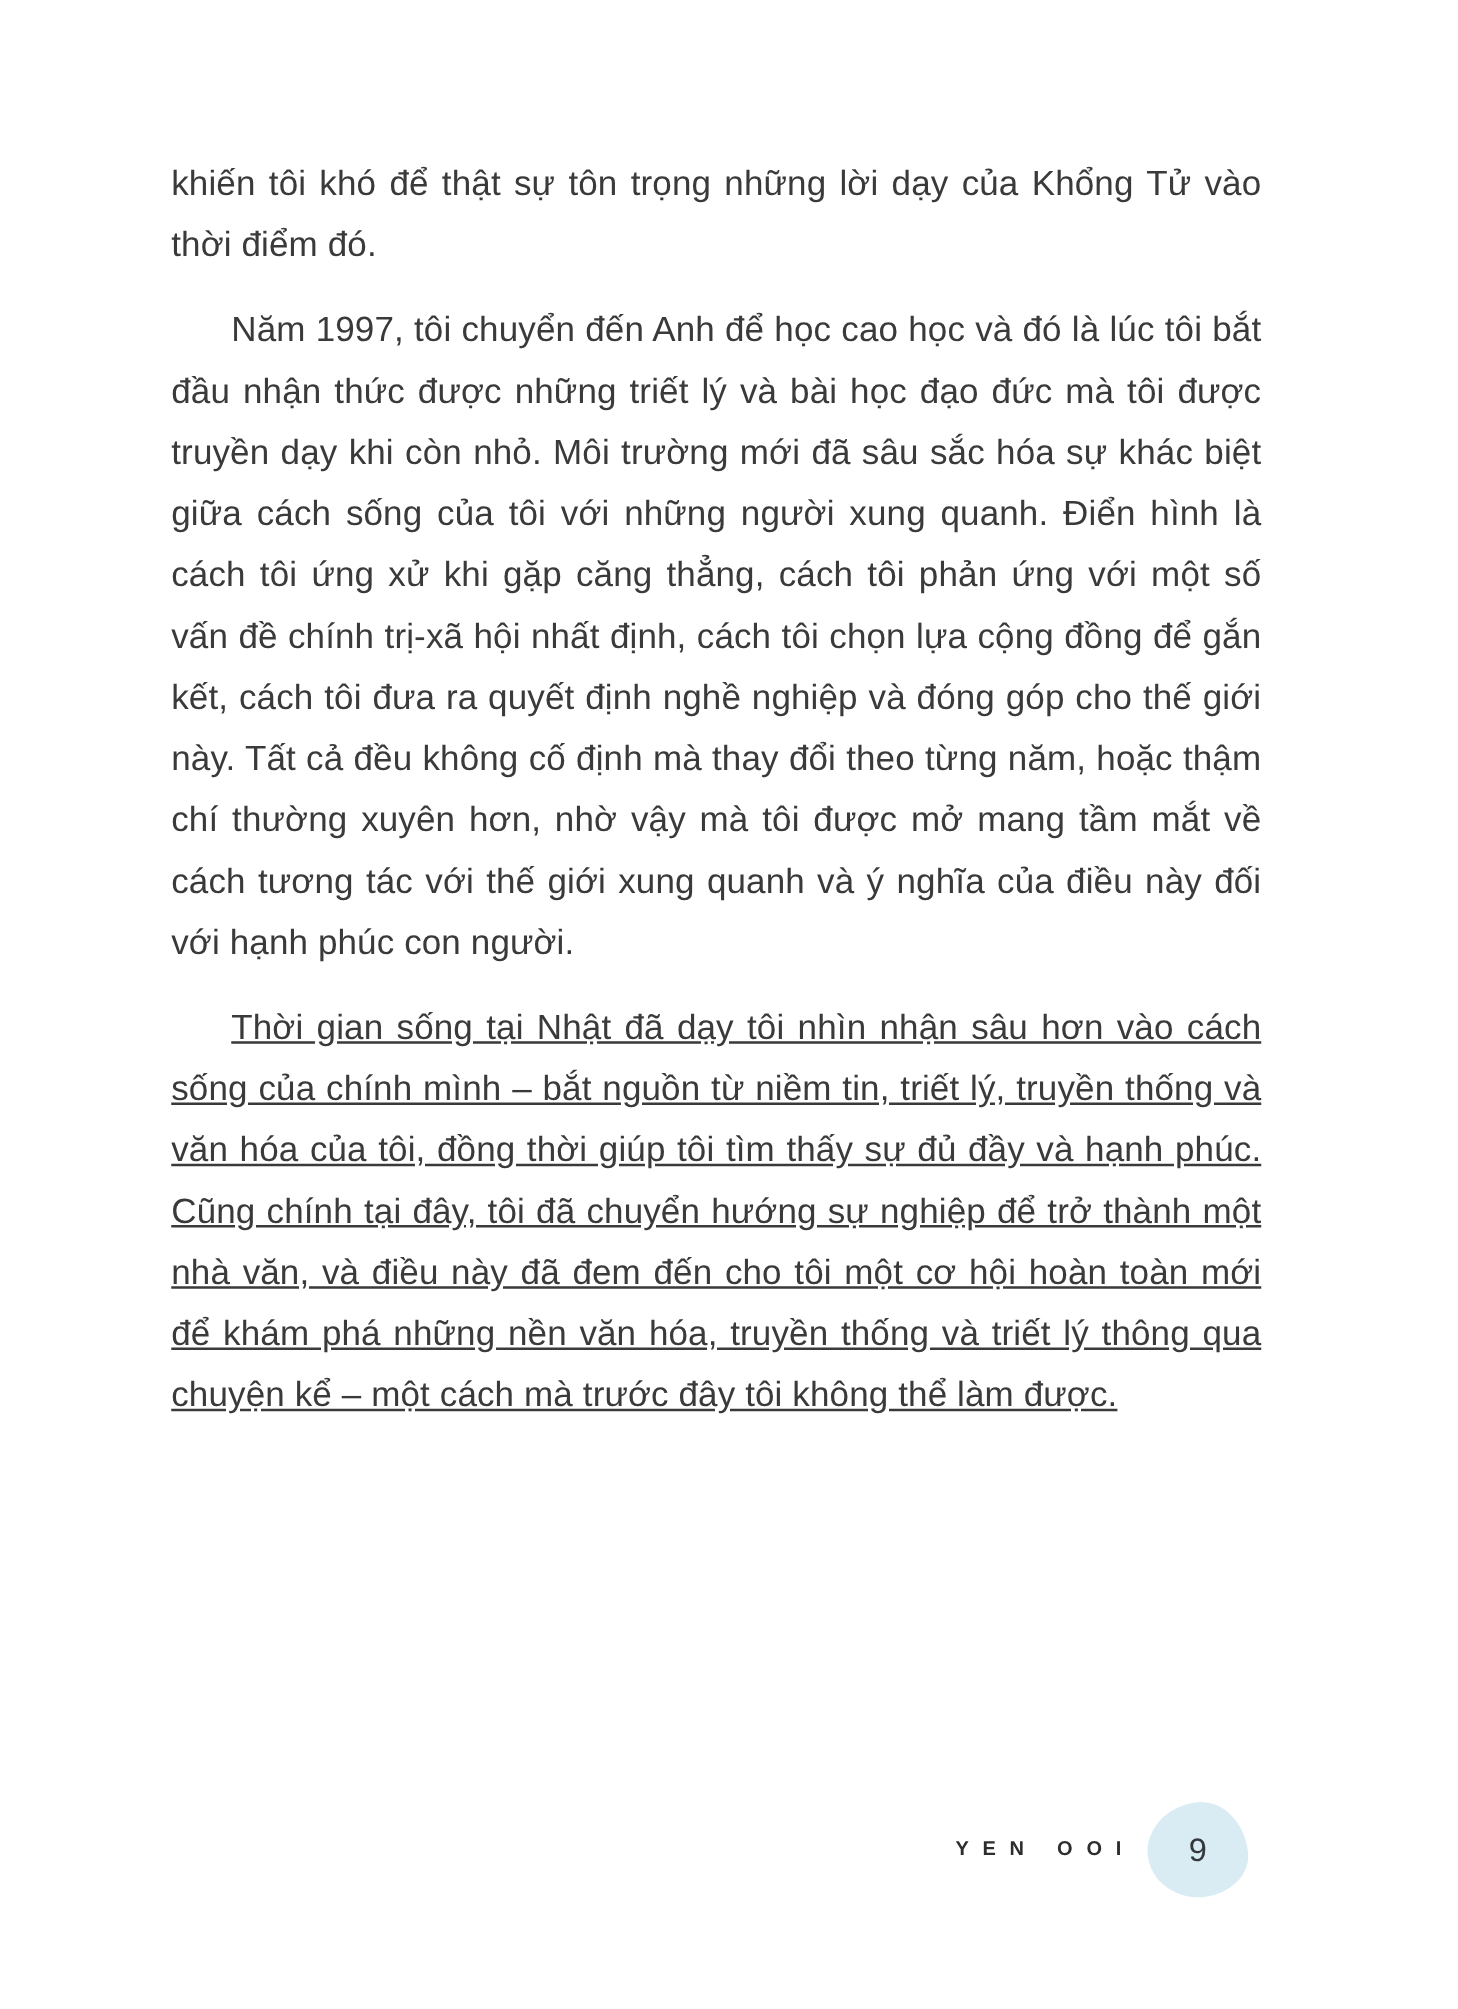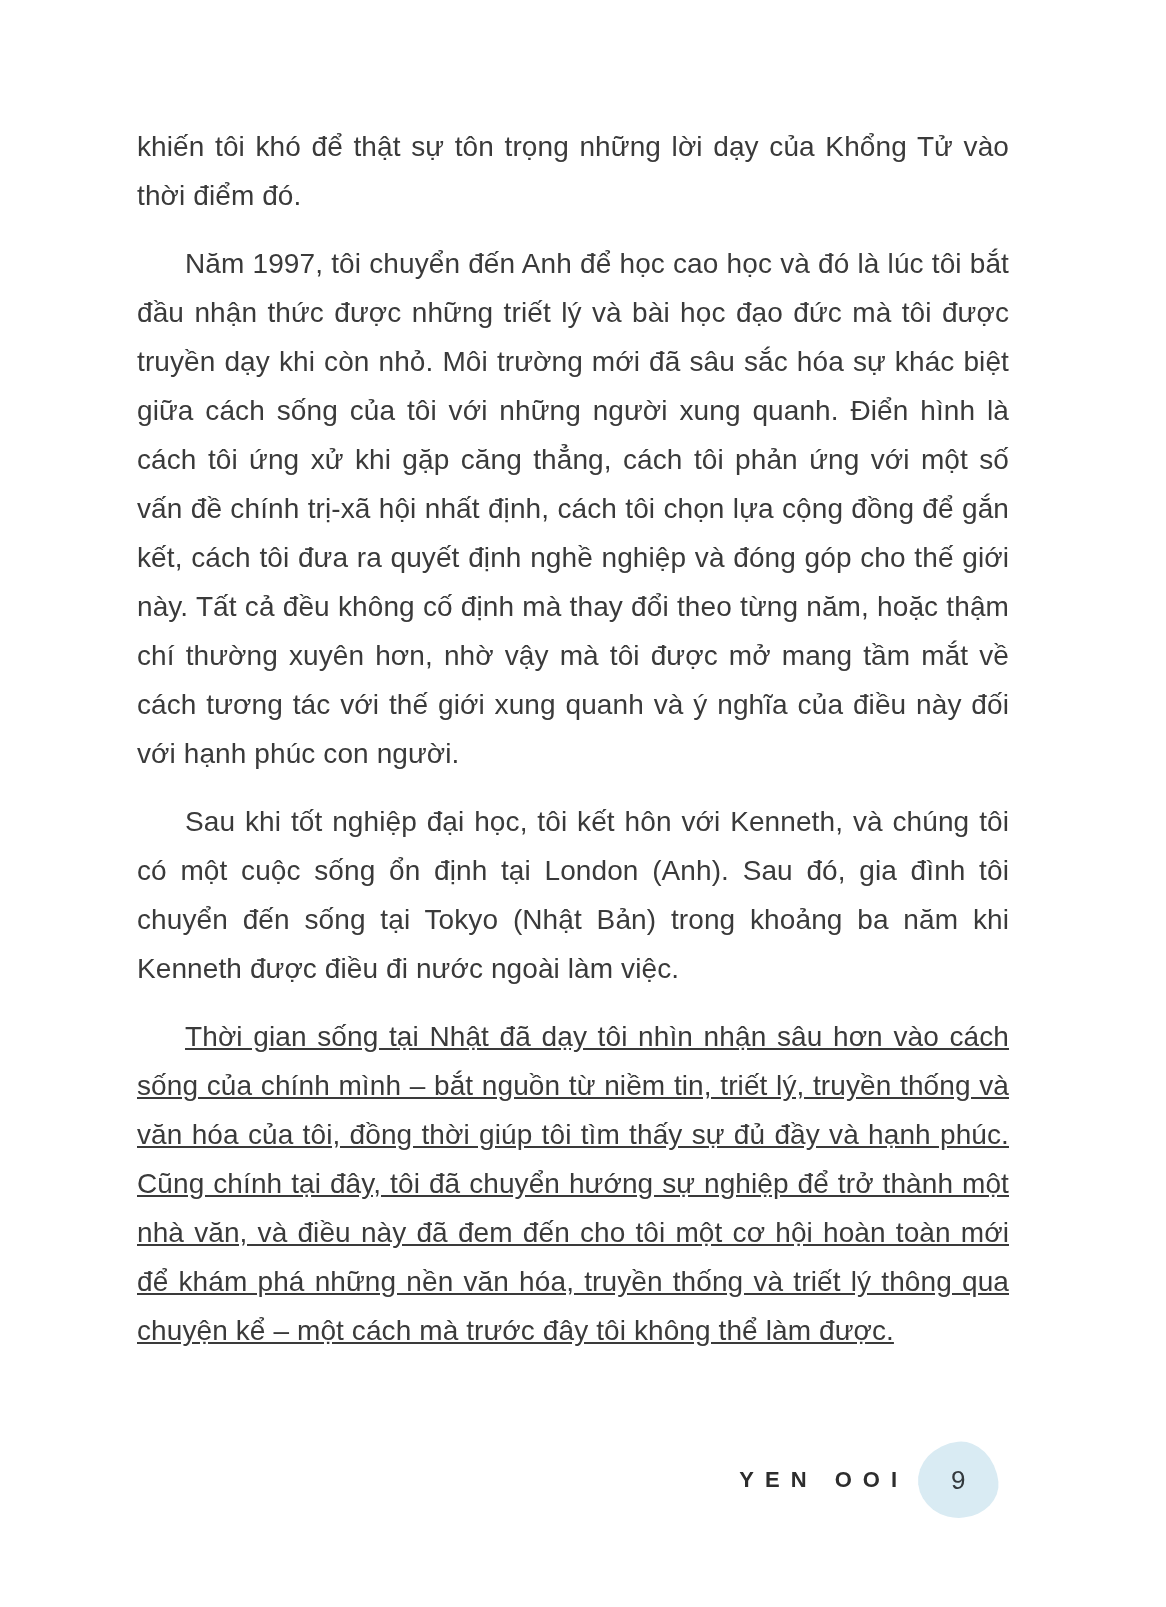--- a/index.html
+++ b/index.html
@@ -39,21 +39,21 @@
     text-decoration: underline;
   }
   .footer {
     position: absolute;
     top: 1442px;
     right: 158px;
     display: flex;
     align-items: center;
   }
   .author {
-    font-size: 22px;
+    font-size: 16px;
     font-weight: bold;
     letter-spacing: 11px;
     color: #2d2d2d;
     margin-right: 10px;
     white-space: nowrap;
   }
   .blob {
     width: 80px;
     height: 76px;
     background: #d9ebf3;
@@ -71,21 +71,20 @@
   }
 </style>
 </head>
 <body>
 
 <div class="page">
 
   <div class="text-block">
       <p class="para continuation">khiến tôi khó để thật sự tôn trọng những lời dạy của Khổng Tử vào thời điểm đó.</p>
       <p class="para">Năm 1997, tôi chuyển đến Anh để học cao học và đó là lúc tôi bắt đầu nhận thức được những triết lý và bài học đạo đức mà tôi được truyền dạy khi còn nhỏ. Môi trường mới đã sâu sắc hóa sự khác biệt giữa cách sống của tôi với những người xung quanh. Điển hình là cách tôi ứng xử khi gặp căng thẳng, cách tôi phản ứng với một số vấn đề chính trị-xã hội nhất định, cách tôi chọn lựa cộng đồng để gắn kết, cách tôi đưa ra quyết định nghề nghiệp và đóng góp cho thế giới này. Tất cả đều không cố định mà thay đổi theo từng năm, hoặc thậm chí thường xuyên hơn, nhờ vậy mà tôi được mở mang tầm mắt về cách tương tác với thế giới xung quanh và ý nghĩa của điều này đối với hạnh phúc con người.</p>
-      <p class="para">Sau khi tốt nghiệp đại học, tôi kết hôn với Kenneth, và chúng tôi có một cuộc sống ổn định tại London (Anh). Sau đó, gia đình tôi chuyển đến sống tại Tokyo (Nhật Bản) trong khoảng ba năm khi Kenneth được điều đi nước ngoài làm việc.</p>
       <p class="para">Thời gian sống tại Nhật đã dạy tôi nhìn nhận sâu hơn vào cách sống của chính mình – bắt nguồn từ niềm tin, triết lý, truyền thống và văn hóa của tôi, đồng thời giúp tôi tìm thấy sự đủ đầy và hạnh phúc. Cũng chính tại đây, tôi đã chuyển hướng sự nghiệp để trở thành một nhà văn, và điều này đã đem đến cho tôi một cơ hội hoàn toàn mới để khám phá những nền văn hóa, truyền thống và triết lý thông qua chuyện kể – một cách mà trước đây tôi không thể làm được.</p>
     </div>
 
   <div class="footer">
     <span class="author">YEN OOI</span>
     <div class="blob">
       <span class="page-num">9</span>
     </div>
   </div>
 

